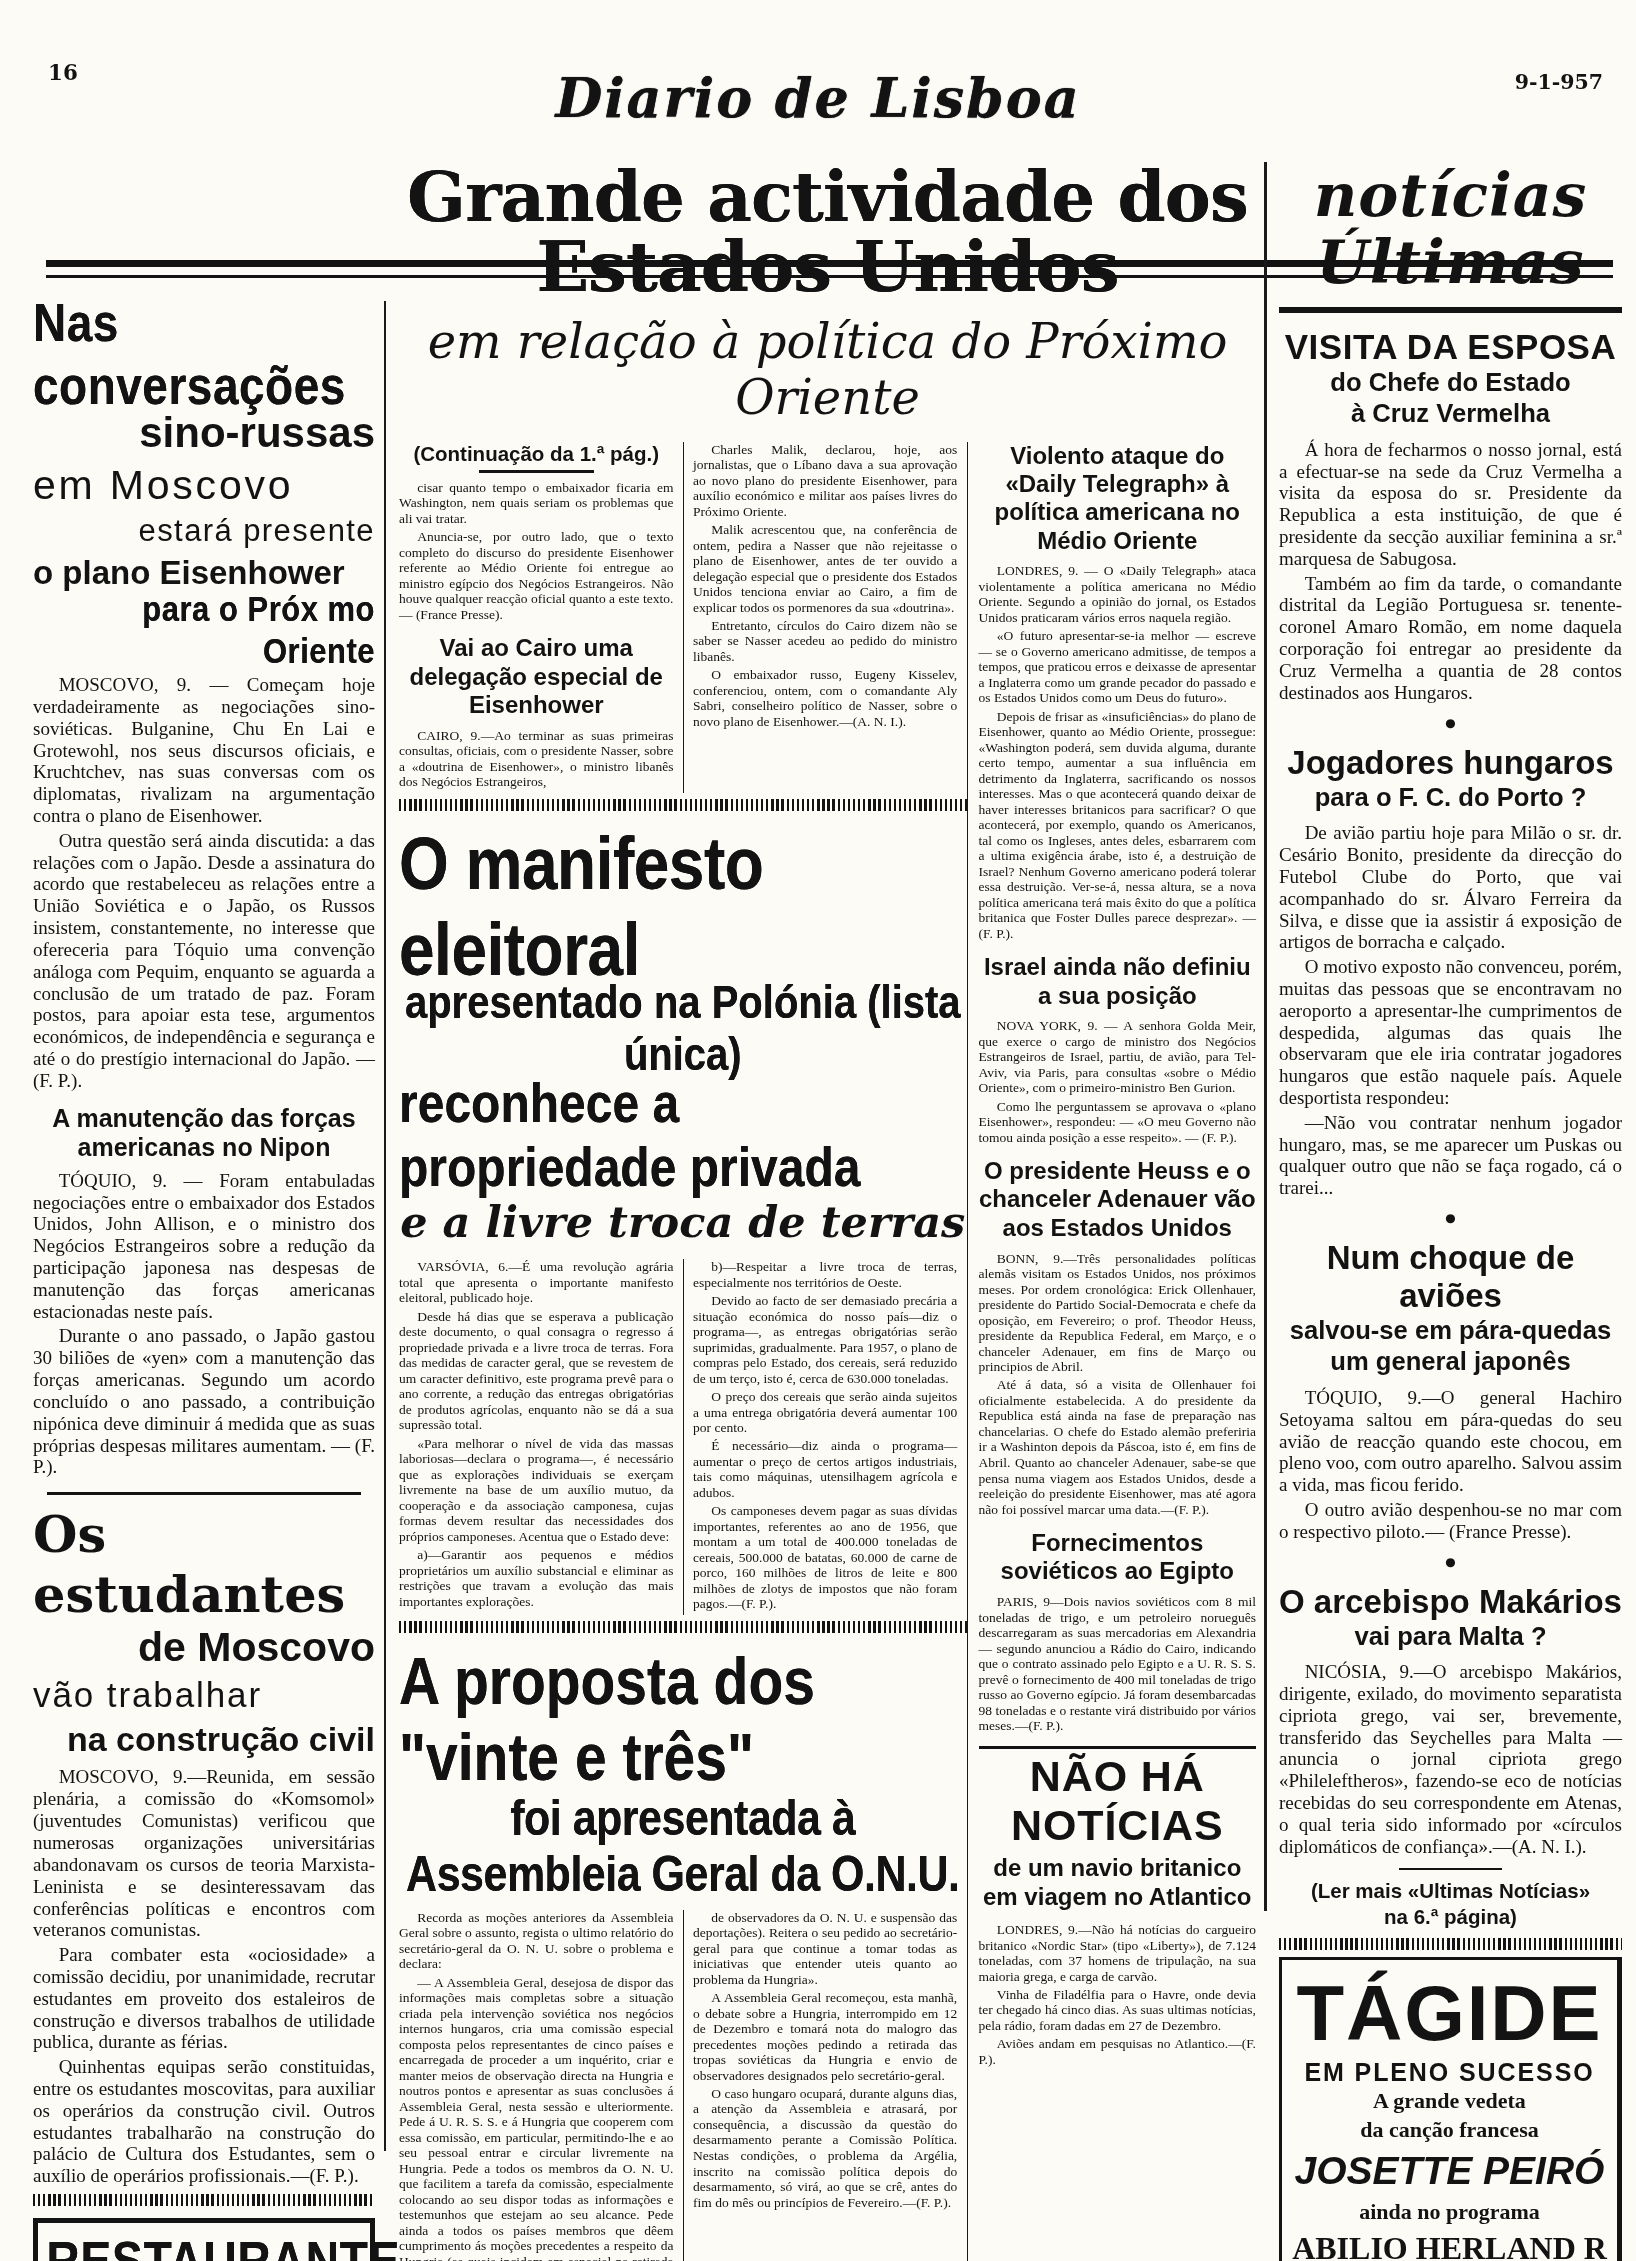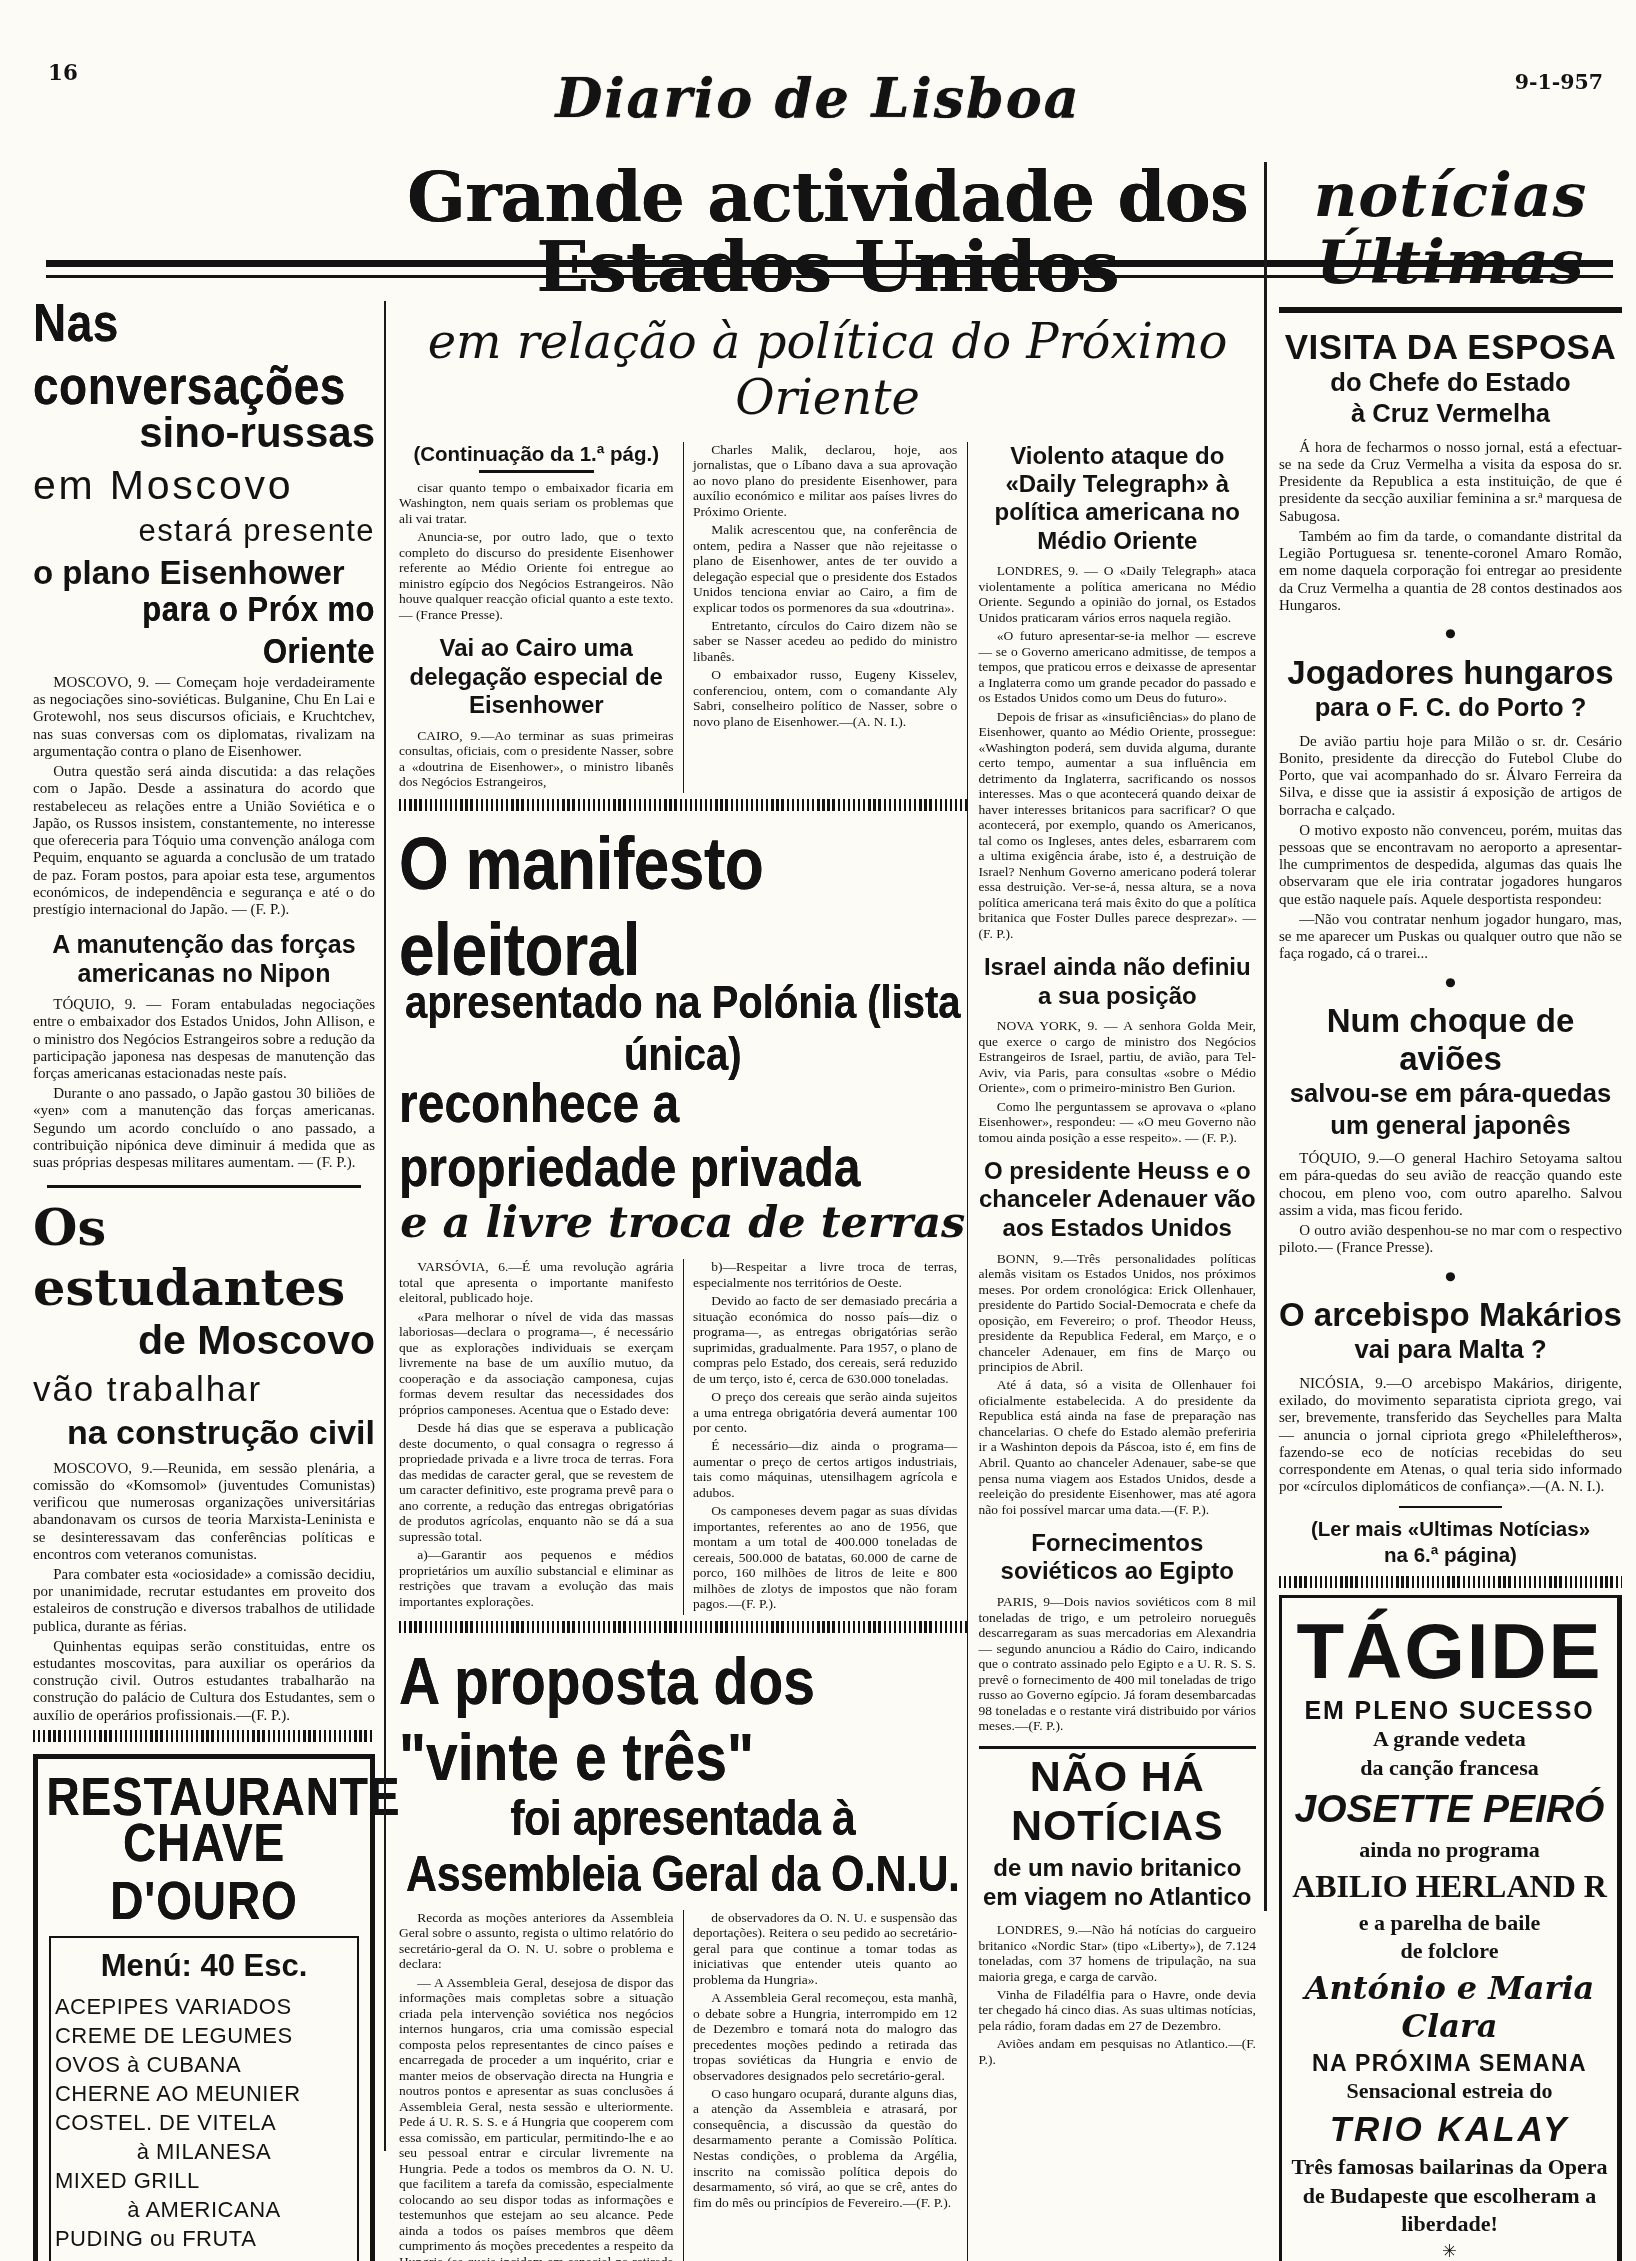--- a/index.html
+++ b/index.html
@@ -1,19 +1,19 @@
 <!DOCTYPE html>
 <html style="font-size:7.4px"><head>
 <meta charset="utf-8">
 <style>
   html,body{margin:0;padding:0;background:#9a9a94;}
   .page{position:relative;width:1636px;height:2261px;background:#fcfbf6;color:#131313;overflow:hidden;}
   .bt{font-family:"Liberation Serif",serif;font-size:13.5px;line-height:1.15;text-align:justify;}
   .bt p{margin:0 0 2.8px 0;text-indent:1.35em;}
-  .bt31{font-size:15px;}
+  .bt31{font-size:19px;}
   .ctr{text-align:center;}.rt{text-align:right;}.lt{text-align:left;}
   .cond{transform:scaleY(1.16);transform-origin:50% 55%;}
   .ink{text-shadow:0 0 0.5px currentColor;}
   
   .hdr-num{position:absolute;left:48px;top:60px;font:bold 21.4px "DejaVu Serif",serif;}
   .hdr-masthead{position:absolute;left:0;right:0;top:66px;text-align:center;
     font:bold italic 54px "DejaVu Serif",serif;letter-spacing:1.9px;text-shadow:0 0 0.9px #131313;}
   .hdr-date{position:absolute;right:33px;top:70px;font:bold 20.5px "DejaVu Serif",serif;}
   .top-rule-a{position:absolute;left:46px;top:260px;width:1567px;height:7.4px;background:#131313;}
   .top-rule-b{position:absolute;left:46px;top:275px;width:1567px;height:3.3px;background:#131313;}
@@ -208,22 +208,22 @@
 
       <div class="spanAB r3">
         <div class="man-h1 cond ink lt">O manifesto eleitoral</div>
         <div class="man-h2 cond ink">apresentado na Polónia (lista única)</div>
         <div class="man-h3 cond ink lt">reconhece a propriedade privada</div>
         <div class="man-h4">e a livre troca de terras</div>
       </div>
 
       <div class="man1 bt">
         <p>VARSÓVIA, 6.—É uma revolução agrária total que apresenta o importante manifesto eleitoral, publicado hoje.</p>
+        <p>Desde há dias que se esperava a publicação deste documento, o qual consagra o regresso á propriedade privada e a livre troca de terras. Fora das medidas de caracter geral, que se revestem de um caracter definitivo, este programa prevê para o ano corrente, a redução das entregas obrigatórias de produtos agrícolas, enquanto não se dá a sua supressão total.</p>
         <p>«Para melhorar o nível de vida das massas laboriosas—declara o programa—, é necessário que as explorações individuais se exerçam livremente na base de um auxílio mutuo, da cooperação e da associação camponesa, cujas formas devem resultar das necessidades dos próprios camponeses. Acentua que o Estado deve:</p>
-        <p>Desde há dias que se esperava a publicação deste documento, o qual consagra o regresso á propriedade privada e a livre troca de terras. Fora das medidas de caracter geral, que se revestem de um caracter definitivo, este programa prevê para o ano corrente, a redução das entregas obrigatórias de produtos agrícolas, enquanto não se dá a sua supressão total.</p>
         <p>a)—Garantir aos pequenos e médios proprietários um auxílio substancial e eliminar as restrições que travam a evolução das mais importantes explorações.</p>
       </div>
       <div class="man2 bt">
         <p>b)—Respeitar a livre troca de terras, especialmente nos territórios de Oeste.</p>
         <p>Devido ao facto de ser demasiado precária a situação económica do nosso país—diz o programa—, as entregas obrigatórias serão suprimidas, gradualmente. Para 1957, o plano de compras pelo Estado, dos cereais, será reduzido de um terço, isto é, cerca de 630.000 toneladas.</p>
         <p>O preço dos cereais que serão ainda sujeitos a uma entrega obrigatória deverá aumentar 100 por cento.</p>
         <p>É necessário—diz ainda o programa—aumentar o preço de certos artigos industriais, tais como máquinas, utensilhagem agrícola e adubos.</p>
         <p>Os camponeses devem pagar as suas dívidas importantes, referentes ao ano de 1956, que montam a um total de 400.000 toneladas de cereais, 500.000 de batatas, 60.000 de carne de porco, 160 milhões de litros de leite e 800 milhões de zlotys de impostos que não foram pagos.—(F. P.).</p>
       </div>
 

